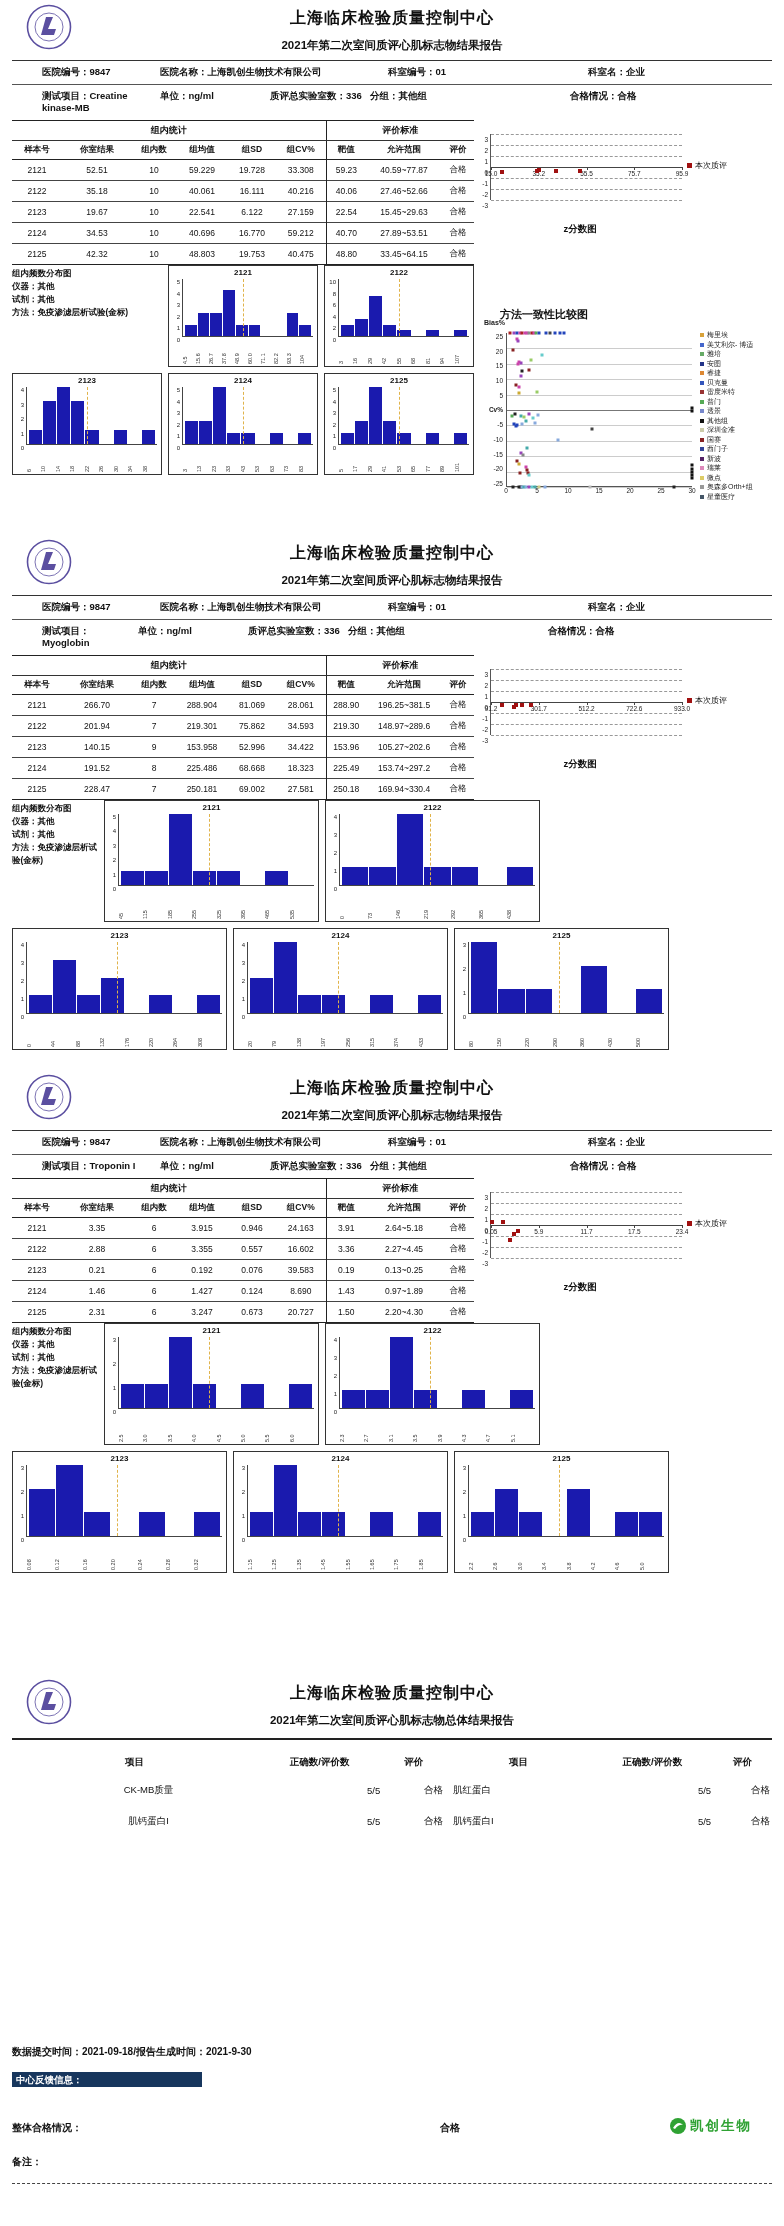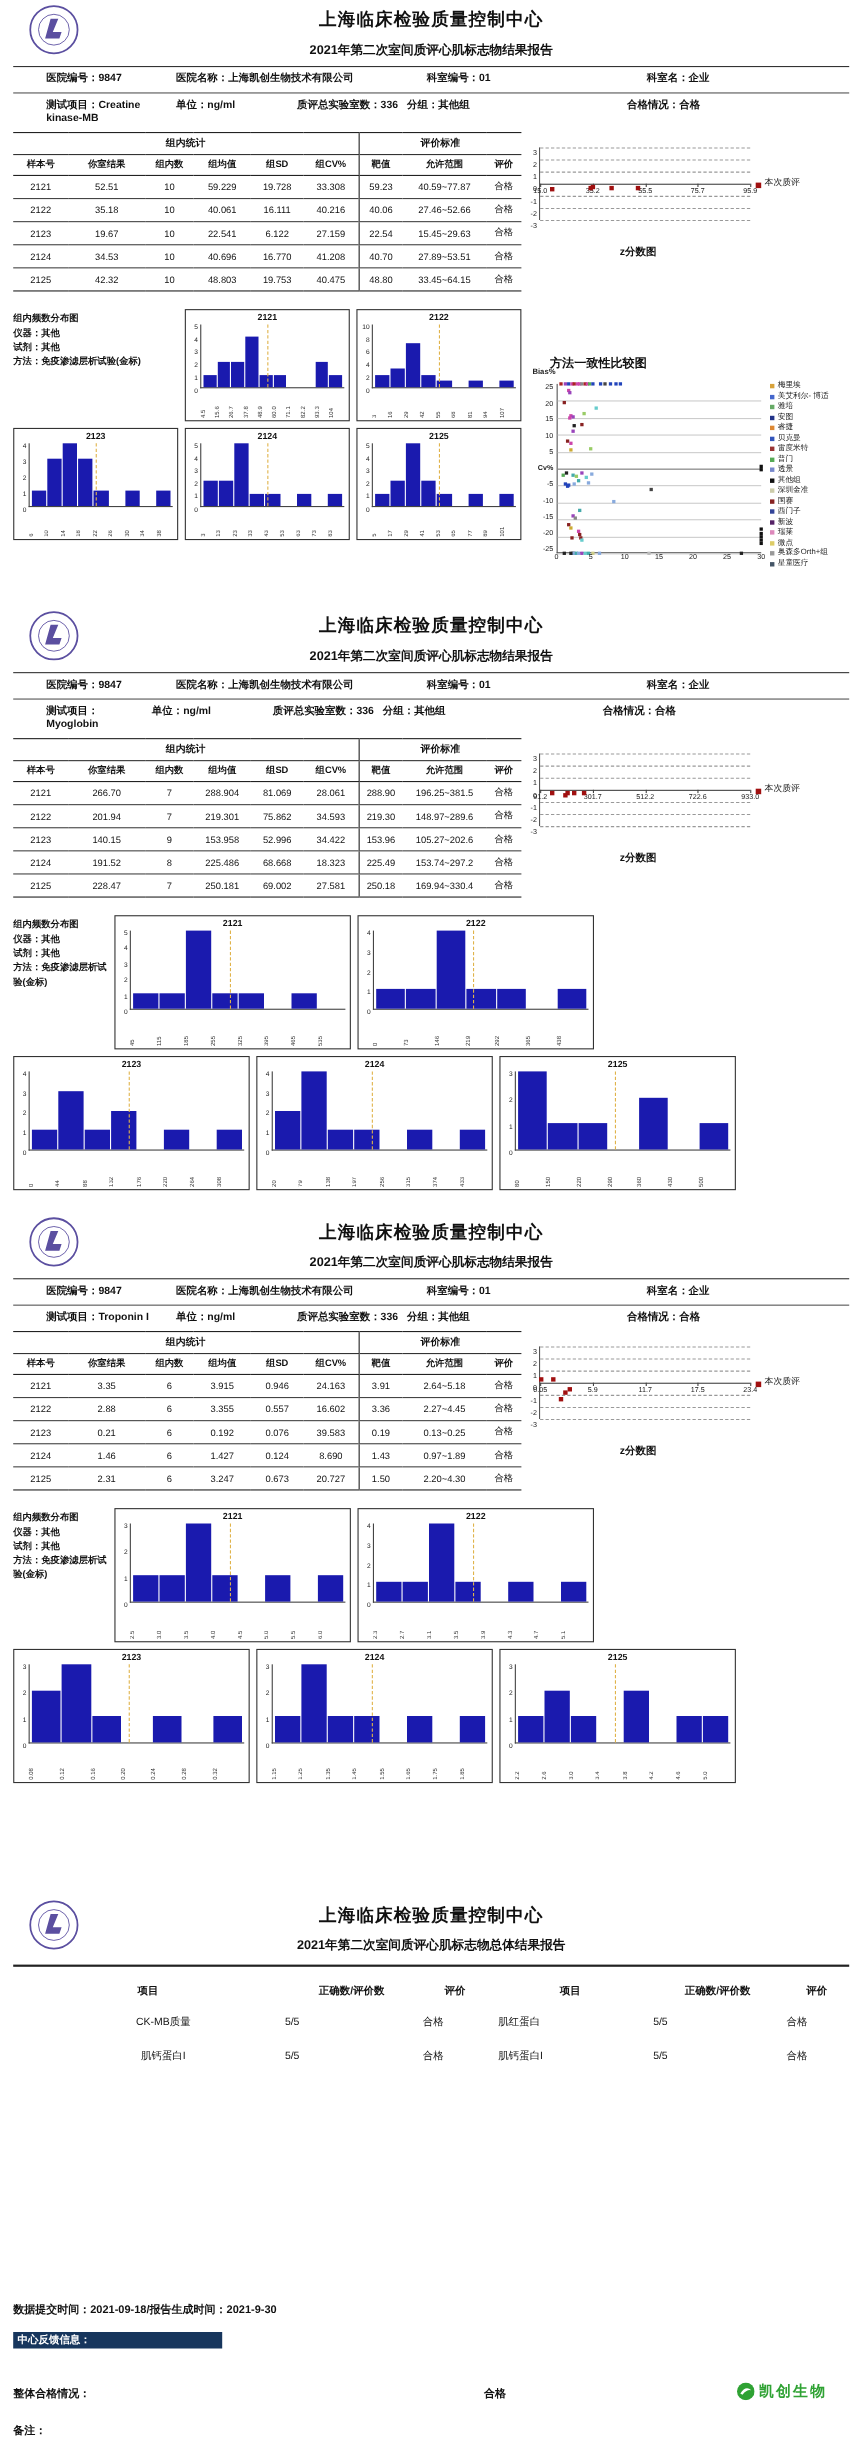--- a/index.html
+++ b/index.html
@@ -30,25 +30,25 @@
   .zchart{width:292px;margin-left:4px;padding-top:14px;position:relative}
   .zrow{display:flex;align-items:flex-start}
   .zylab{width:12px;font-size:6.5px;text-align:right;padding-right:2px;color:#222}
   .zylab div{height:11px;line-height:11px}
   .zplot{position:relative;width:192px;height:66px;border-left:1px solid #555}
   .zgrid{position:absolute;left:0;width:100%;border-top:1px dashed #999}
   .zzero{position:absolute;left:0;width:100%;border-top:1px solid #444}
   .ztick{position:absolute;width:1px;height:3px;background:#444}
   .zxlab{position:absolute;font-size:6.5px;color:#222;transform:translateX(-50%);white-space:nowrap}
   .zpt{position:absolute;width:4px;height:4px;background:#a01010;transform:translate(-50%,-50%)}
-  .zlegend{display:flex;align-items:flex-end;font-size:8px;margin-left:5px;margin-top:26px;white-space:nowrap}
+  .zlegend{display:flex;align-items:center;font-size:8px;margin-left:5px;margin-top:26px;white-space:nowrap}
   .zlegend .sq{width:5px;height:5px;background:#a01010;margin-right:3px;flex:none}
   .ztitle{font-size:9.5px;font-weight:bold;text-align:center;width:204px;margin-top:12px}
   
-  .hist-wrap{display:flex;margin-top:16px}
+  .hist-wrap{display:flex;margin-top:0}
   .hist-left{flex:none}
   .hist-row{display:flex;gap:6px;margin-bottom:6px;align-items:flex-start}
   .hist-meta{font-size:8.5px;font-weight:bold;line-height:13px;padding-top:2px}
   .hist{border:1px solid #333;background:#fff;flex:none}
   .hist-title{font-size:8px;font-weight:bold;text-align:center;padding-top:2px}
   .hist-body{display:flex;padding:2px 4px 0 2px}
   .hist-y{font-size:6px;text-align:right;color:#222;display:flex;flex-direction:column;justify-content:space-between;padding-right:2px;flex:none}
   .hist-plot{position:relative;flex:1;border-left:1px solid #444;border-bottom:1px solid #444;display:flex;align-items:flex-end;gap:1px;padding:0 2px}
   .hist-bar{flex:1;background:#1a1aae}
   .hist-target{position:absolute;top:0;bottom:0;left:46%;width:0;border-left:1px dashed #e0b34a}
@@ -66,21 +66,21 @@
   .mpt{position:absolute;width:3px;height:3px;transform:translate(-50%,-50%)}
   .mx{position:relative;width:186px;height:10px;margin-left:22px}
   .mx span{position:absolute;font-size:6.5px;transform:translateX(-50%);color:#222}
   .mlegend{position:absolute;right:0;top:66px;width:72px}
   .mlegend-item{display:flex;align-items:flex-start;font-size:7px;line-height:8.5px;margin-bottom:1px;color:#222}
   .mlegend-item .mk{width:4px;height:4px;flex:none;margin:2px 3px 0 0}
   
   .sum-rule{border-top:2.5px solid #222;margin-top:10px}
   table.sum{width:100%;border-collapse:collapse;font-size:9.5px;margin-top:10px}
   table.sum th{font-weight:bold;padding:6px 2px;text-align:center}
-  table.sum td{padding:9px 2px;text-align:left}
+  table.sum td{padding:9px 2px;text-align:right}
   table.sum .lft{text-align:center;padding-left:30px}
   table.sum .lft2{text-align:left;padding-left:8px}
   
   .doc-footer{padding:0 12px;position:relative}
   .submit-line{font-size:10px;font-weight:bold}
   .feedback-bar{margin-top:13px;width:190px;height:15px;background:#17365d;color:#fff;font-size:9.5px;font-weight:bold;line-height:15px;padding-left:4px}
   .overall-line{margin-top:34px;font-size:10px;position:relative;height:18px}
   .overall-val{position:absolute;left:428px;top:0}
   .brand{position:absolute;right:20px;top:-4px;display:flex;align-items:center}
   .brand-text{color:#2fa233;font-size:13.5px;font-weight:bold;letter-spacing:2px;margin-left:4px}
@@ -179,21 +179,21 @@
               <td class="vdiv">22.54</td>
               <td class="">15.45~29.63</td>
               <td class="">合格</td>
             </tr>
             <tr>
               <td class="">2124</td>
               <td class="">34.53</td>
               <td class="">10</td>
               <td class="">40.696</td>
               <td class="">16.770</td>
-              <td class="">41.208</td>
+              <td class="">59.212</td>
               <td class="vdiv">40.70</td>
               <td class="">27.89~53.51</td>
               <td class="">合格</td>
             </tr>
             <tr>
               <td class="">2125</td>
               <td class="">42.32</td>
               <td class="">10</td>
               <td class="">48.803</td>
               <td class="">19.753</td>

